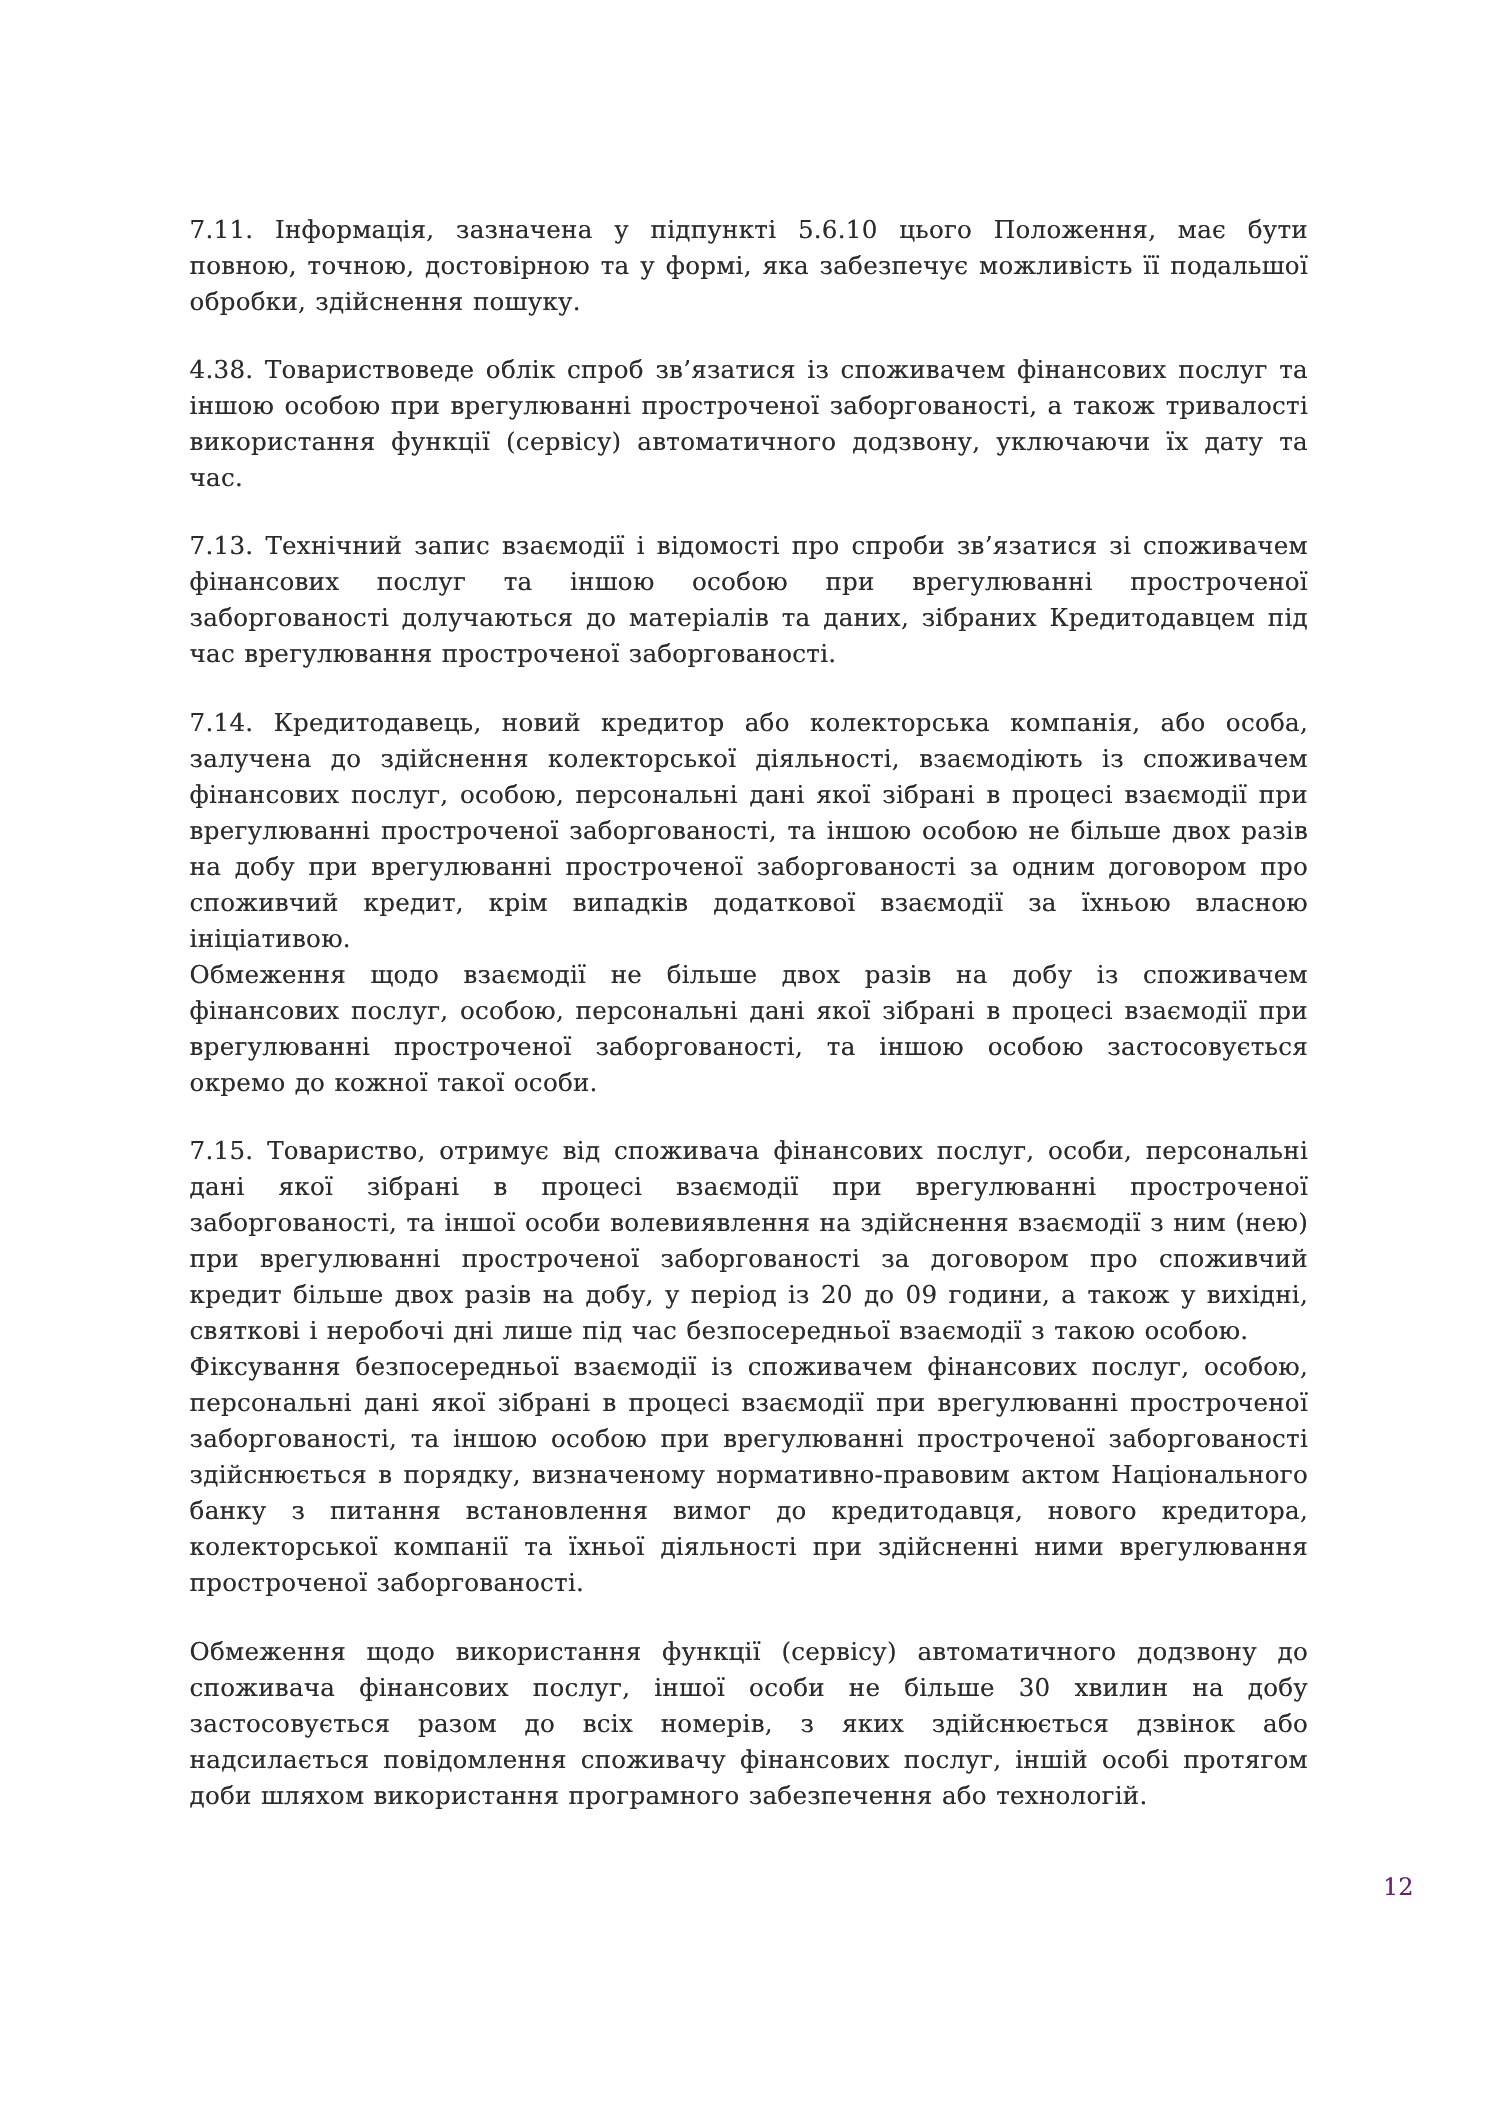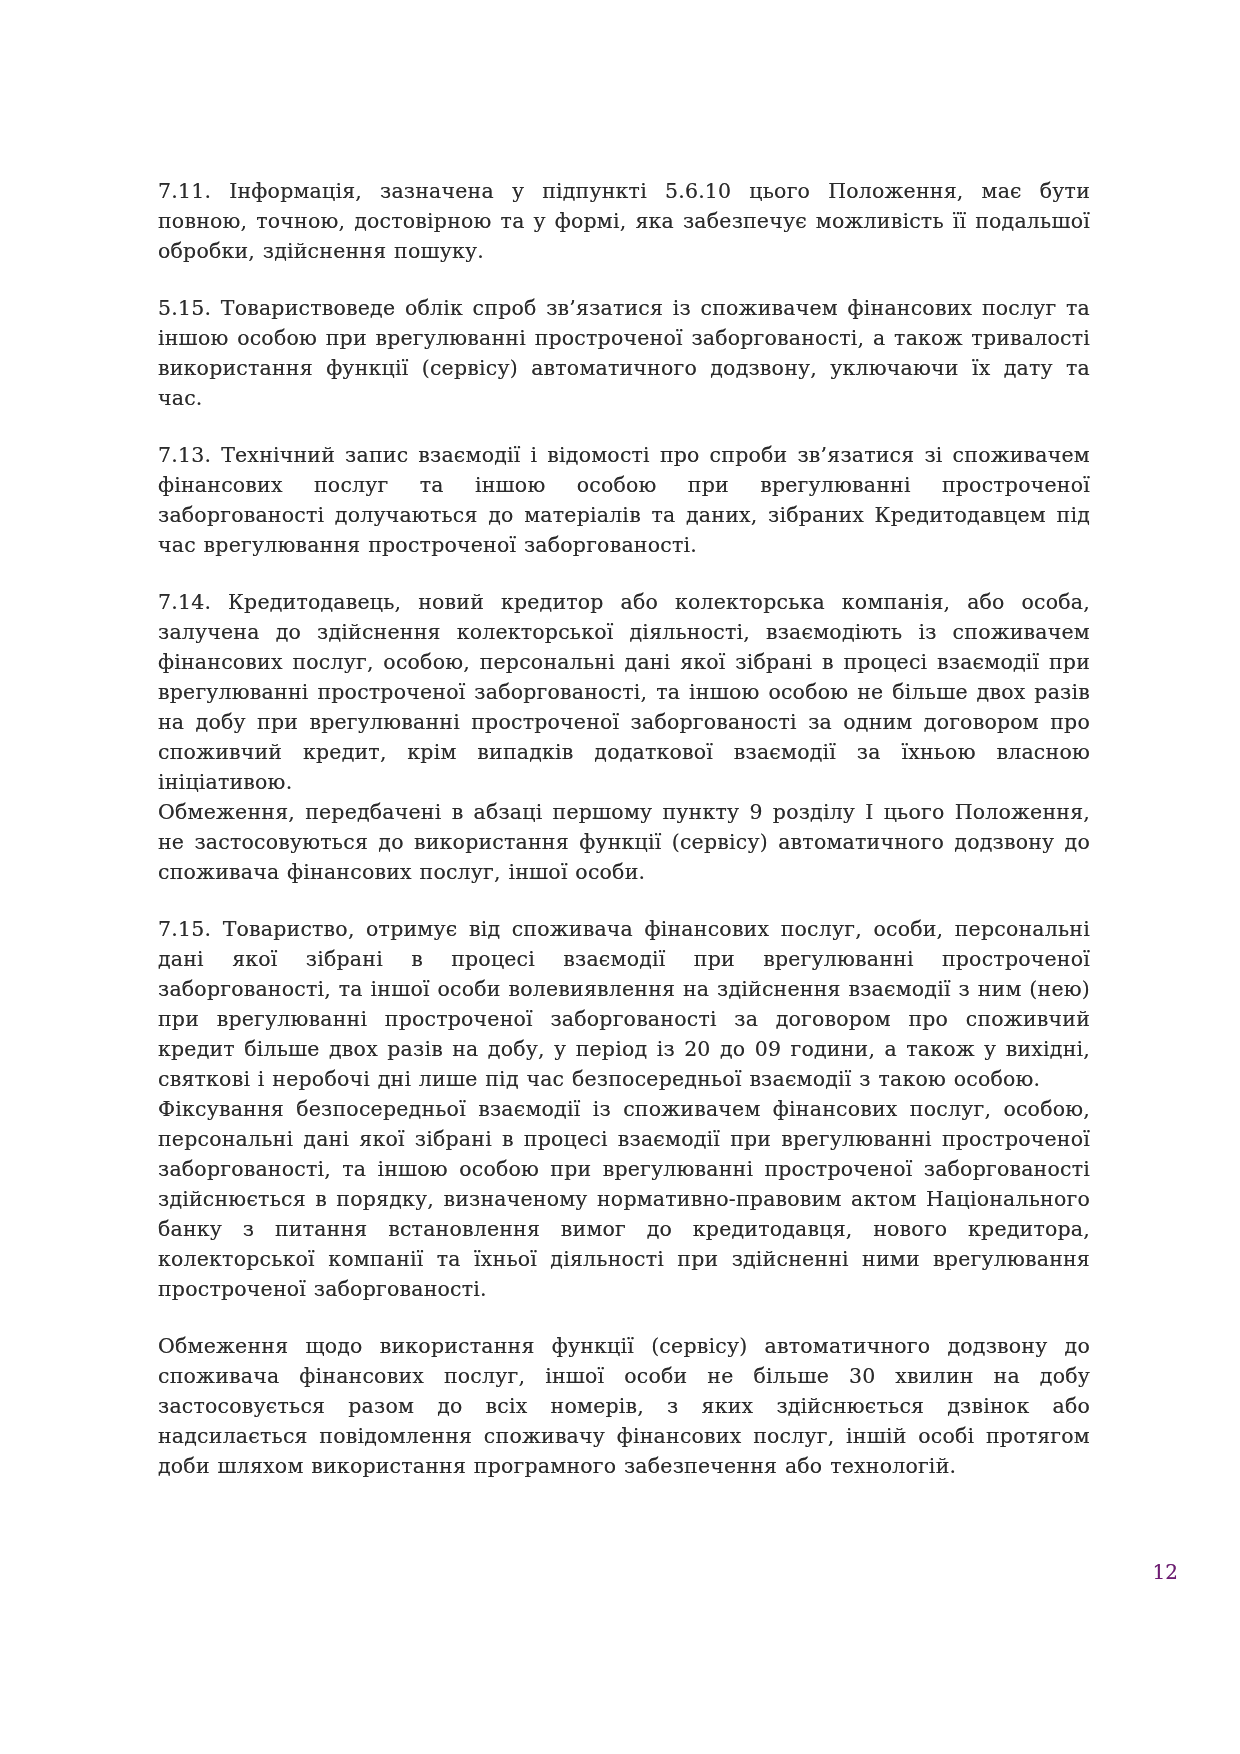--- a/index.html
+++ b/index.html
@@ -50,30 +50,30 @@
 <body>
 
 <div class="page">
   <main class="content">
 
     <section class="clause">
       <p class="block">7.11. Інформація, зазначена у підпункті 5.6.10 цього Положення, має бути повною, точною, достовірною та у формі, яка забезпечує можливість її подальшої обробки, здійснення пошуку.</p>
     </section>
 
     <section class="clause">
-      <p class="block">5.15. Товариствоведе облік спроб зв’язатися із споживачем фінансових послуг та іншою особою при врегулюванні простроченої заборгованості, а також тривалості використання функції (сервісу) автоматичного додзвону, уключаючи їх дату та час.</p>
+      <p class="block">4.38. Товариствоведе облік спроб зв’язатися із споживачем фінансових послуг та іншою особою при врегулюванні простроченої заборгованості, а також тривалості використання функції (сервісу) автоматичного додзвону, уключаючи їх дату та час.</p>
     </section>
 
     <section class="clause">
       <p class="block">7.13. Технічний запис взаємодії і відомості про спроби зв’язатися зі споживачем фінансових послуг та іншою особою при врегулюванні простроченої заборгованості долучаються до матеріалів та даних, зібраних Кредитодавцем під час врегулювання простроченої заборгованості.</p>
     </section>
 
     <section class="clause">
       <p class="block">7.14.  Кредитодавець, новий кредитор або колекторська компанія, або особа, залучена до здійснення колекторської діяльності, взаємодіють із споживачем фінансових послуг, особою, персональні дані якої зібрані в процесі взаємодії при врегулюванні простроченої заборгованості, та іншою особою не більше двох разів на добу при врегулюванні простроченої заборгованості за одним договором про споживчий кредит, крім випадків додаткової взаємодії за їхньою власною ініціативою.</p>
-      <p class="block">Обмеження, передбачені в абзаці першому пункту 9 розділу І цього Положення, не застосовуються до використання функції (сервісу) автоматичного додзвону до споживача фінансових послуг, іншої особи.</p>
+      <p class="block">Обмеження щодо взаємодії не більше двох разів на добу із споживачем фінансових послуг, особою, персональні дані якої зібрані в процесі взаємодії при врегулюванні простроченої заборгованості, та іншою особою застосовується окремо до кожної такої особи.</p>
     </section>
 
     <section class="clause mt-lg">
       <p class="block">7.15. Товариство, отримує від споживача фінансових послуг, особи, персональні дані якої зібрані в процесі взаємодії при врегулюванні простроченої заборгованості, та іншої особи волевиявлення на здійснення взаємодії з ним (нею) при врегулюванні простроченої заборгованості за договором про споживчий кредит більше двох разів на добу, у період із 20 до 09 години, а також у вихідні, святкові і неробочі дні лише під час безпосередньої взаємодії з такою особою.</p>
       <p class="block">Фіксування безпосередньої взаємодії із споживачем фінансових послуг, особою, персональні дані якої зібрані в процесі взаємодії при врегулюванні простроченої заборгованості, та іншою особою при врегулюванні простроченої заборгованості здійснюється в порядку, визначеному нормативно-правовим актом Національного банку з питання встановлення вимог до кредитодавця, нового кредитора, колекторської компанії та їхньої діяльності при здійсненні ними врегулювання простроченої заборгованості.</p>
     </section>
 
     <section class="clause mt-lg">
       <p class="block">Обмеження щодо використання функції (сервісу) автоматичного додзвону до споживача фінансових послуг, іншої особи не більше 30 хвилин на добу застосовується разом до всіх номерів, з яких здійснюється дзвінок або надсилається повідомлення споживачу фінансових послуг, іншій особі протягом доби шляхом використання програмного забезпечення або технологій.</p>
     </section>

